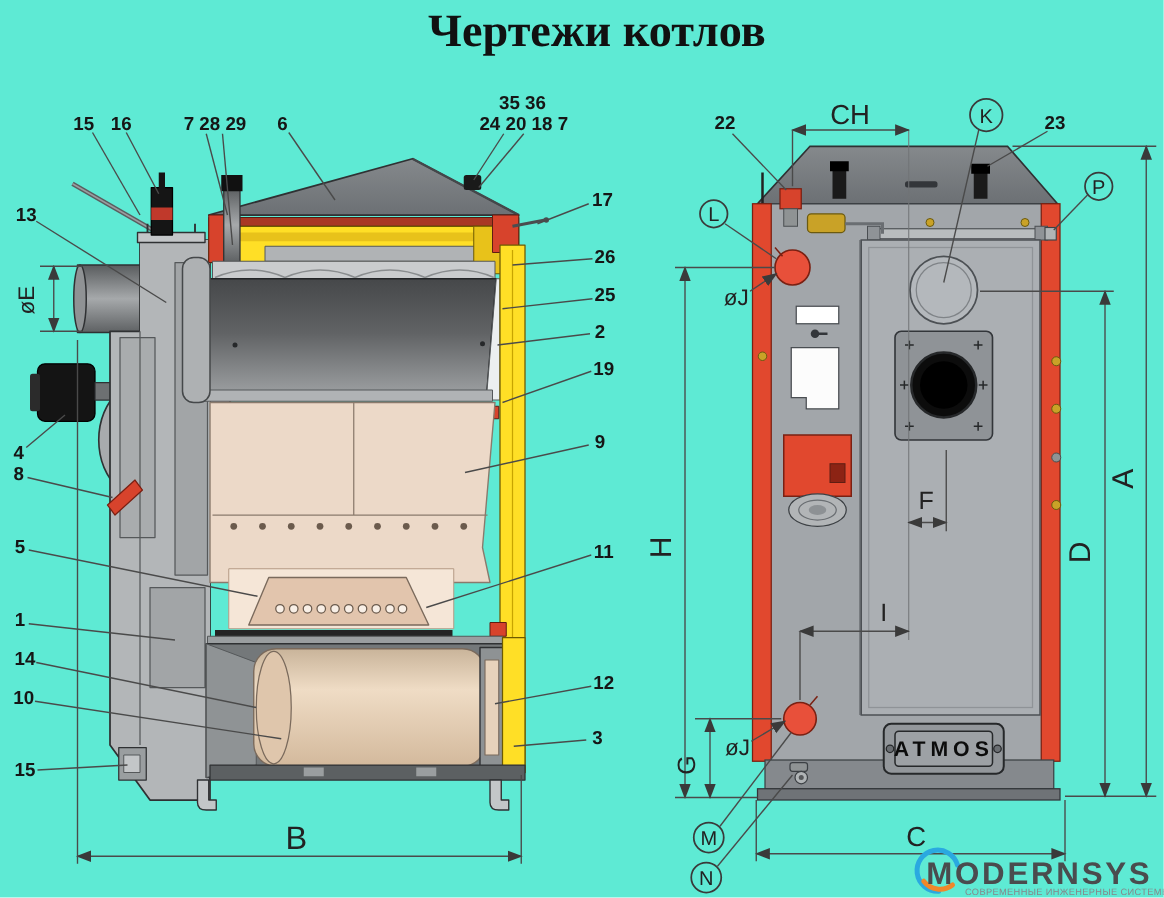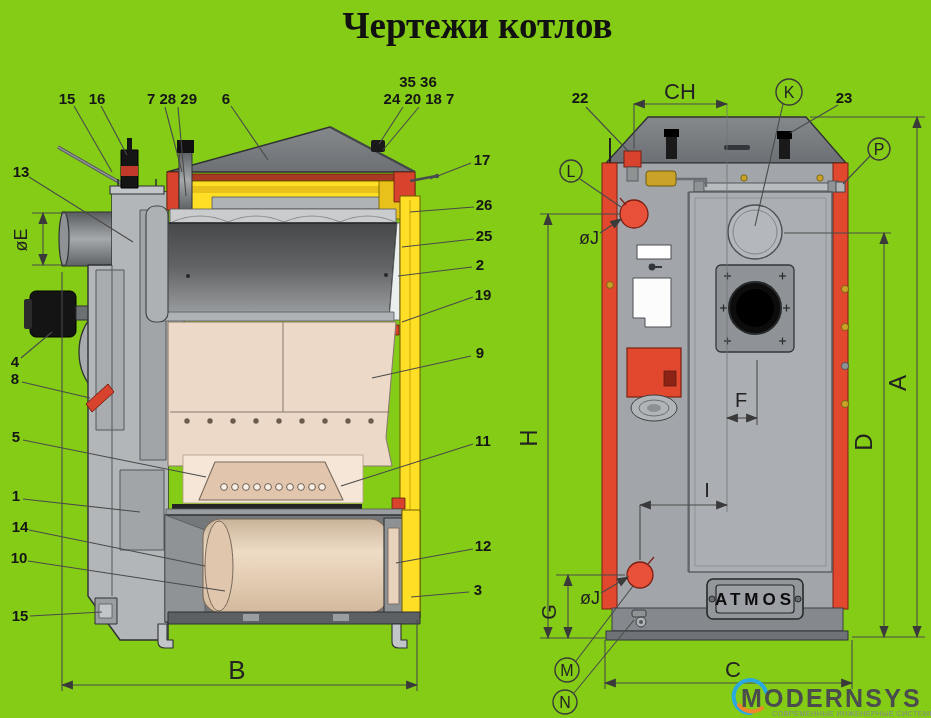--- a/index.html
+++ b/index.html
@@ -1,16 +1,16 @@
 <!DOCTYPE html>
 <html><head>
 <meta charset="utf-8">
 <style>
   html,body{margin:0;padding:0;background:#fff;}
-  .page{position:relative;width:931px;height:718px;background:#84cc16;overflow:hidden;
+  .page{position:relative;width:931px;height:718px;background:#5eead4;overflow:hidden;
         font-family:"Liberation Sans",sans-serif;}
   .title{position:absolute;left:12px;top:4px;width:931px;text-align:center;
          font-family:"Liberation Serif",serif;font-weight:bold;font-size:37px;color:#111;}
   svg text{user-select:none;}
   .num{font-family:"Liberation Sans",sans-serif;font-weight:bold;font-size:15px;fill:#161616;}
   .dimL{font-family:"Liberation Sans",sans-serif;font-size:22px;fill:#222;}
   .dimM{font-family:"Liberation Sans",sans-serif;font-size:18px;fill:#222;}
   .cir{font-family:"Liberation Sans",sans-serif;font-size:16px;fill:#222;}
   .brand{font-family:"Liberation Sans",sans-serif;font-weight:bold;font-size:25px;fill:#4a4c4e;letter-spacing:2.2px;}
   .tagline{font-family:"Liberation Sans",sans-serif;font-size:7.4px;fill:#85878a;letter-spacing:0.3px;}

